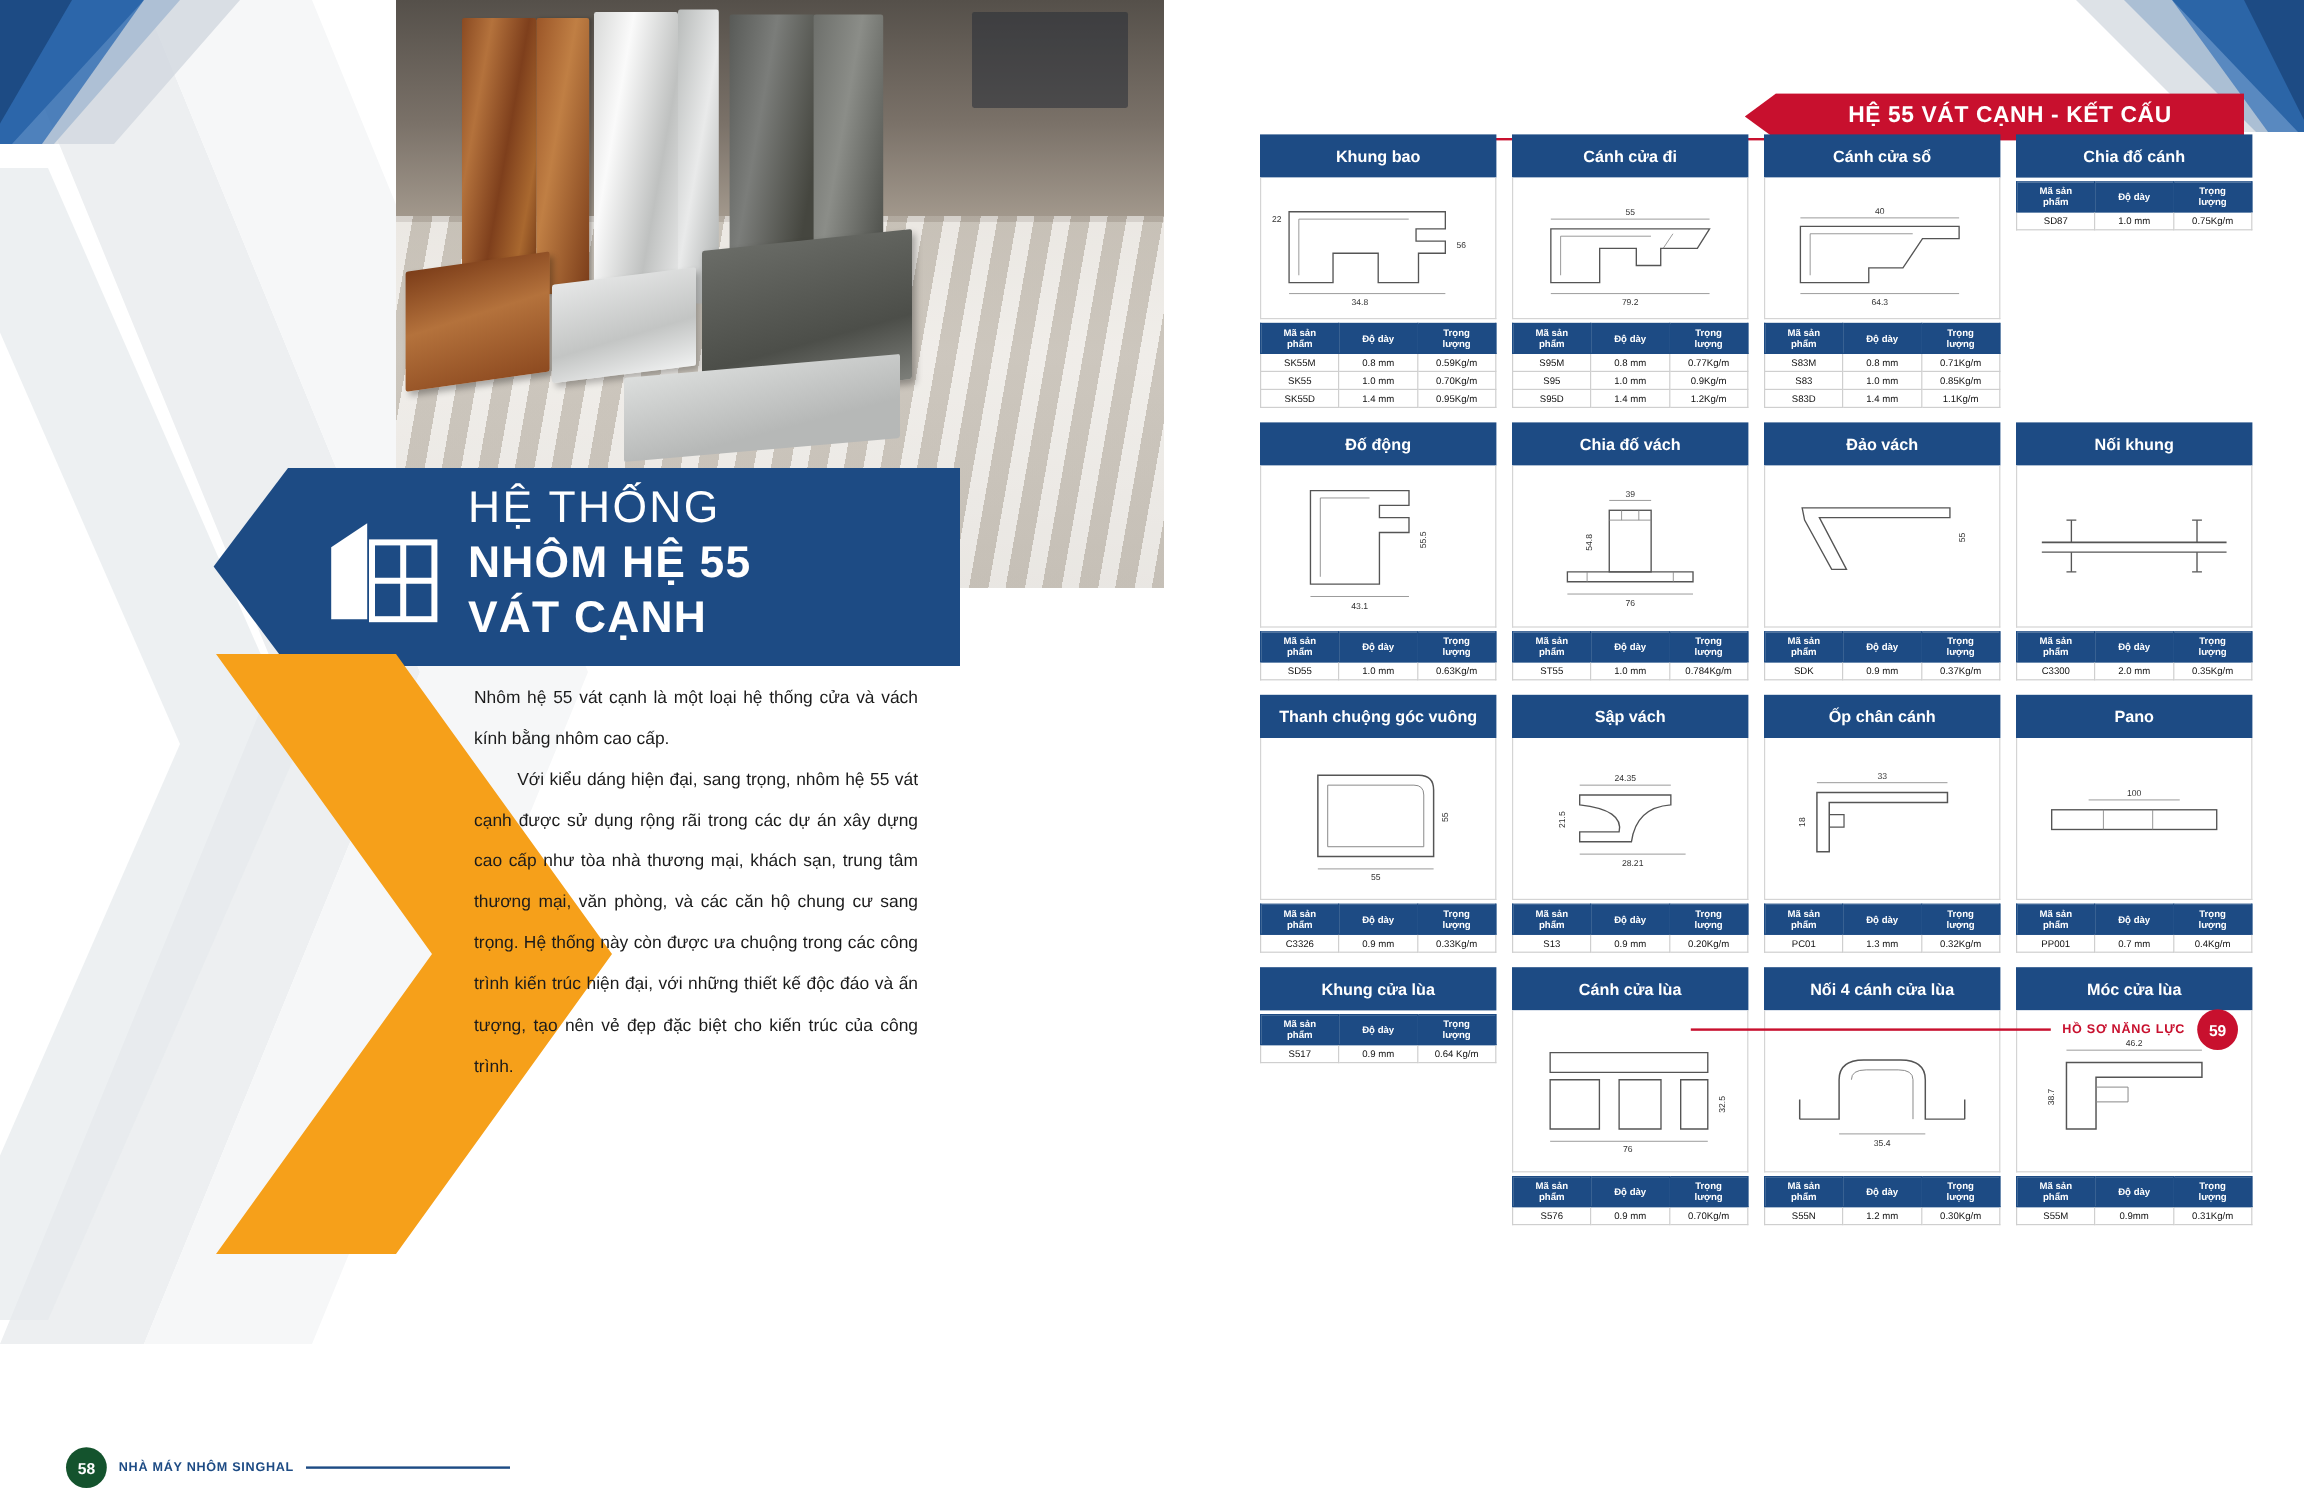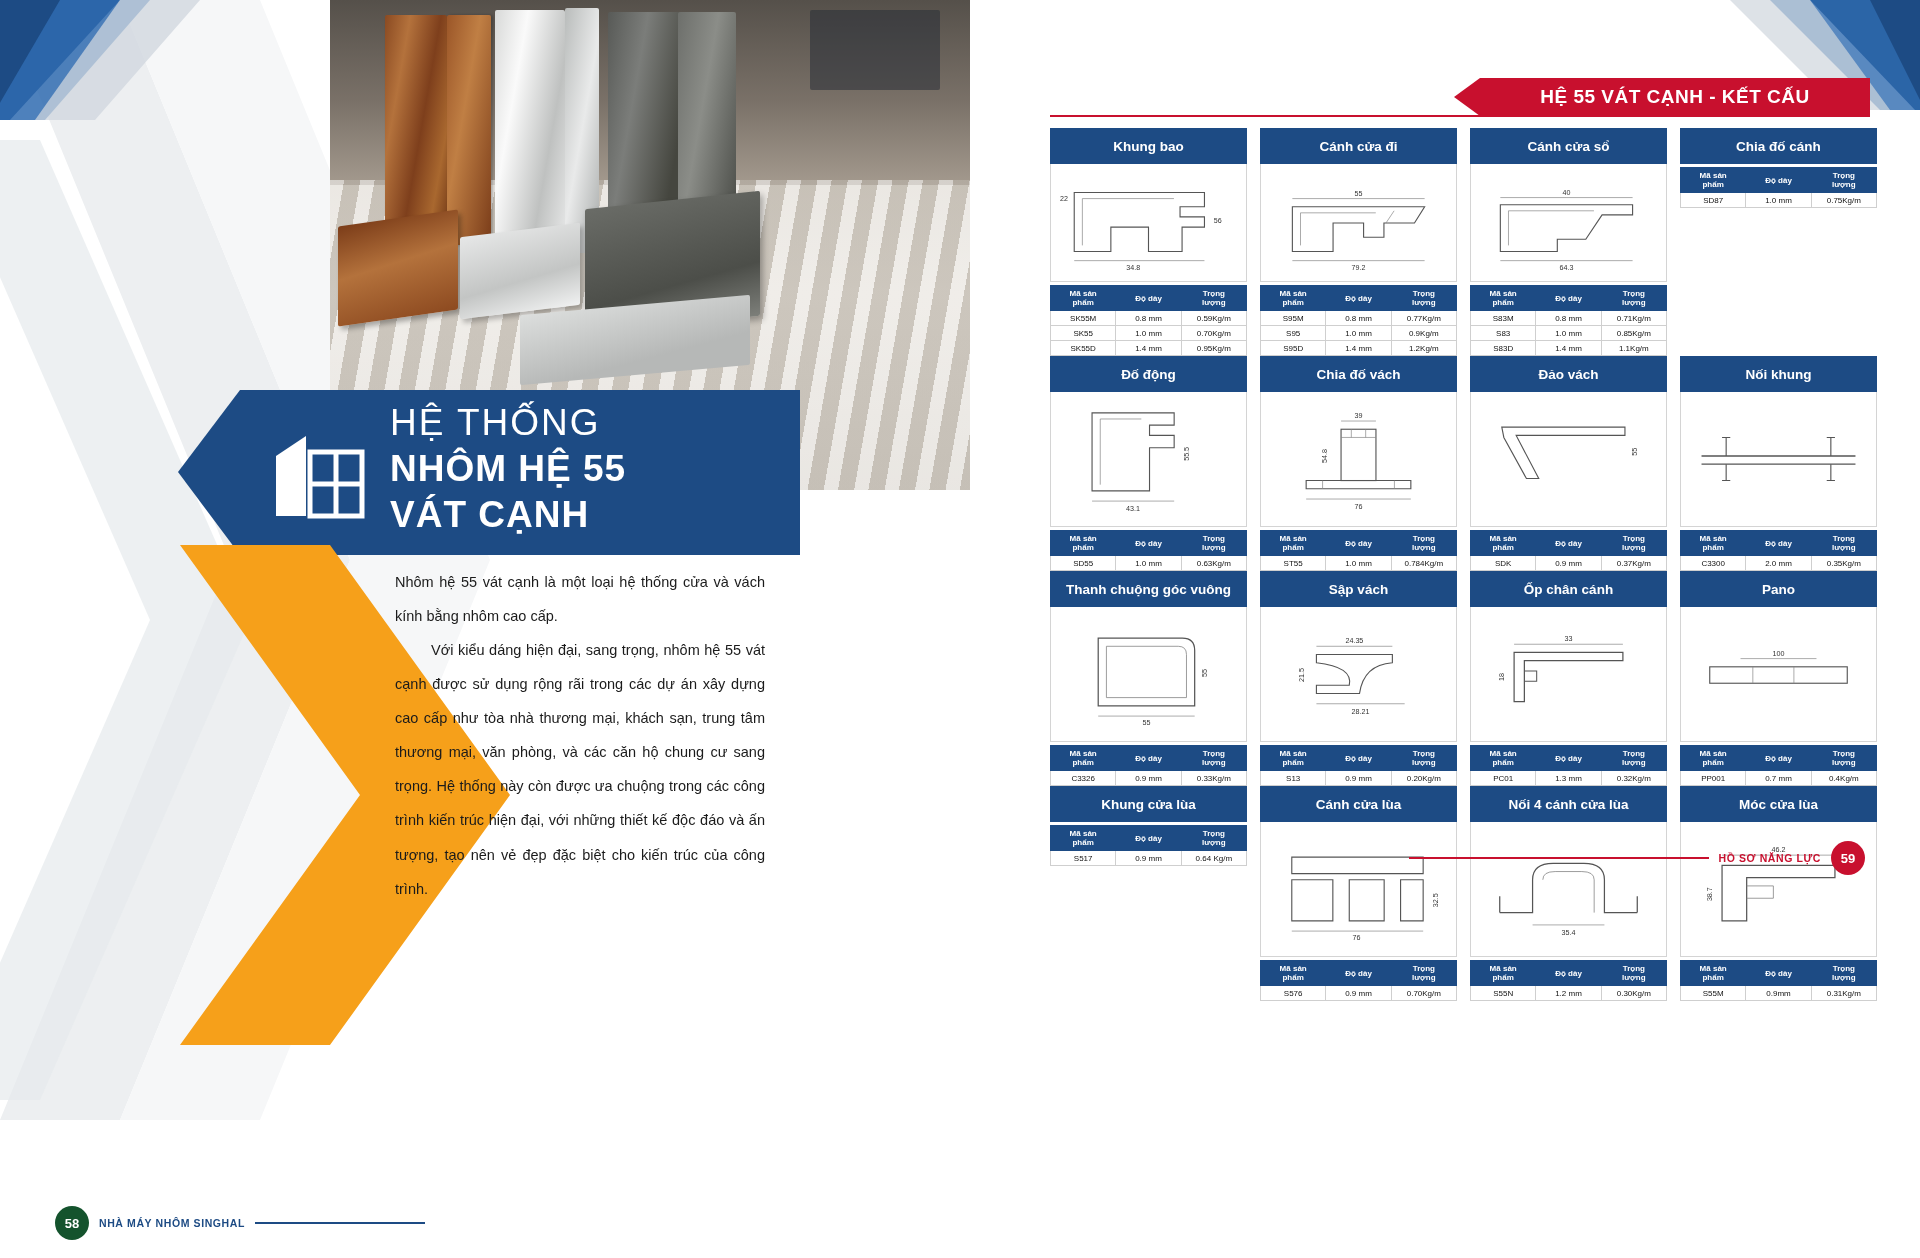--- a/index.html
+++ b/index.html
@@ -85,21 +85,21 @@
     position:absolute; left:440px; top:78px; width:390px; height:38px;
     background:#c8102e; color:#fff; font-weight:700; font-size:19px;
     display:flex; align-items:center; justify-content:center; letter-spacing:.5px;
   }
   .red-title:before{
     content:""; position:absolute; left:-26px; top:0; width:0;height:0;
     border-top:19px solid transparent; border-bottom:19px solid transparent; border-right:26px solid #c8102e;
   }
   .red-rule { position:absolute; left:10px; top:115px; width:820px; height:2px; background:#c8102e; }
 
-  .grid { position:absolute; left:10px; top:128px; width:828px; display:grid; grid-template-columns:repeat(4,197px); gap:0 13px; }
+  .grid { position:absolute; left:10px; top:112px; width:828px; display:grid; grid-template-columns:repeat(4,197px); gap:12px 13px; }
 
   .cell { width:197px; }
   .cell-title {
     height:36px; background:#1d4b84; color:#fff; font-weight:700; font-size:13.5px;
     display:flex; align-items:center; justify-content:center; text-align:center;
   }
   .cell-figure {
     height:118px; border:1px solid #d4d4d4; border-top:none;
     display:flex; align-items:center; justify-content:center; background:#fff;
     position:relative; overflow:hidden;

